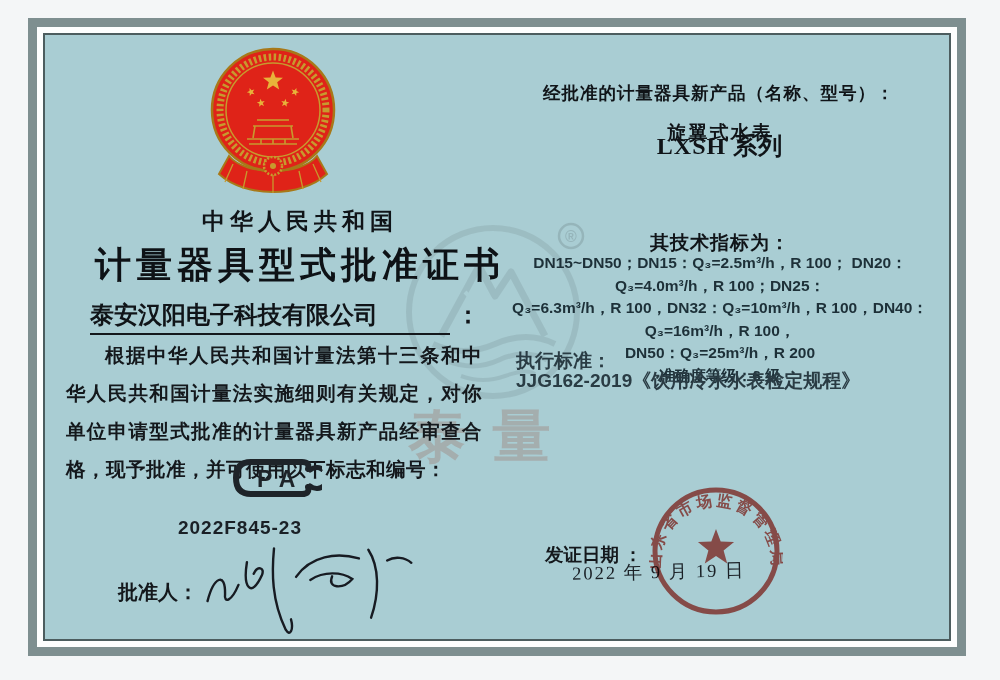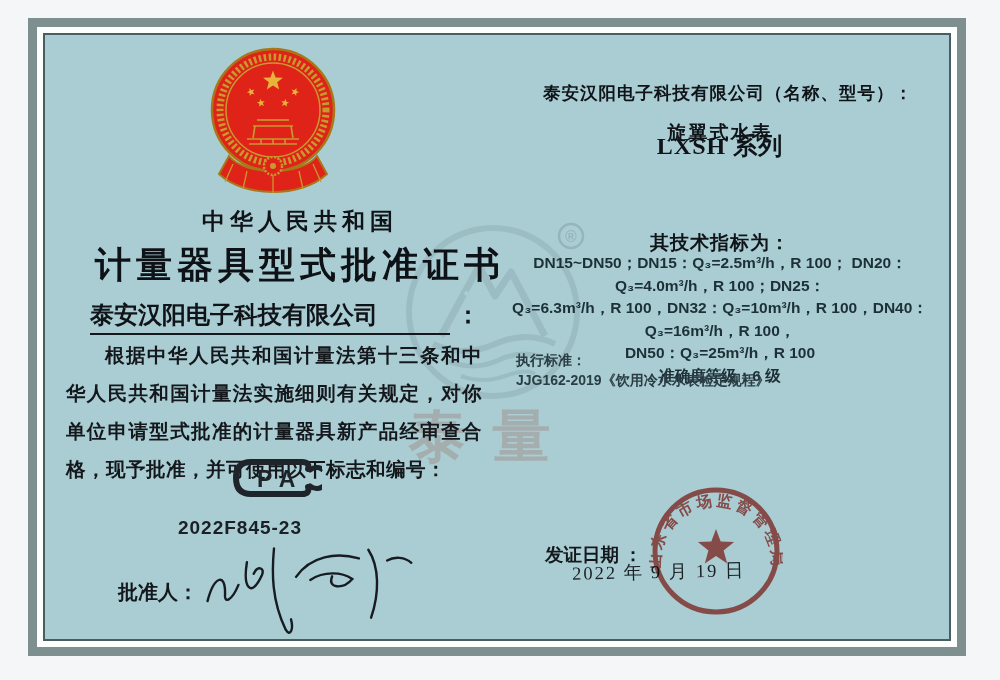--- a/index.html
+++ b/index.html
@@ -26,21 +26,21 @@
   .approver{left:118px;top:579px;font-size:20px;color:#14181c;}
   .signature{left:193px;top:536px;}
   
   .product-heading{left:543px;top:81px;font-size:17.5px;color:#101418;letter-spacing:1px;}
   .product-name{left:560px;top:120px;width:320px;font-size:19px;color:#101418;letter-spacing:2px;}
   .product-model{left:560px;top:130px;width:320px;font-size:24px;color:#101418;letter-spacing:1px;}
   .specs-heading{left:560px;top:230px;width:320px;font-size:19px;color:#101418;letter-spacing:1px;}
   .specs-block{left:490px;top:252px;width:460px;font-size:15.5px;line-height:22.5px;
     font-weight:bold;color:#1d3038;font-family:"Liberation Sans",sans-serif;}
   .specs-block .spec-line{display:block;}
-  .standards{left:516px;top:351px;font-size:14px;line-height:19.5px;color:#2a3c44;
+  .standards{left:516px;top:351px;font-size:19px;line-height:19.5px;color:#2a3c44;
     font-family:"Liberation Sans",sans-serif;font-weight:bold;}
   .standards div{margin:0;}
   .issue-date-label{left:545px;top:542px;font-size:18.5px;color:#14181c;}
   .issue-date-value{left:572px;top:559px;font-size:18.5px;color:#1a2026;letter-spacing:2px;transform:rotate(-1.2deg);}
   .issue-authority{left:545px;top:577px;font-size:18.5px;color:#14181c;}
   
   .emblem{left:203px;top:46px;}
   .seal{left:649px;top:485px;mix-blend-mode:multiply;opacity:.93;z-index:4;}
   .watermark{position:absolute;left:403px;top:220px;z-index:1;}
   .brand-mark{position:absolute;left:400px;top:398px;width:185px;z-index:1;
@@ -136,29 +136,29 @@
         <path d="M14,58 C22,34 34,30 32,52 C30,62 38,60 46,44"></path>
         <path d="M56,22 C50,48 58,58 70,36 C74,28 66,26 62,34"></path>
         <path d="M84,10 C80,34 78,62 90,92 C94,100 98,92 96,82"></path>
         <path d="M104,40 C120,20 146,18 168,26"></path>
         <path d="M118,44 C132,36 150,38 160,46 C150,56 134,54 140,42"></path>
         <path d="M178,18 C188,36 186,62 176,86"></path>
         <path d="M196,30 C204,26 214,28 220,34"></path>
       </g>
     </svg>
 
-    <div class="abs b product-heading">泰安汉阳电子科技有限公司（名称、型号）：</div>
+    <div class="abs b product-heading">经批准的计量器具新产品（名称、型号）：</div>
     <div class="abs ctr b product-name">旋翼式水表</div>
     <div class="abs ctr b product-model">LXSH 系列</div>
 
     <div class="abs ctr b specs-heading">其技术指标为：</div>
     <div class="abs ctr specs-block">
       <span class="spec-line">DN15~DN50；DN15：Q₃=2.5m³/h，R 100； DN20：Q₃=4.0m³/h，R 100；DN25：</span>
       <span class="spec-line">Q₃=6.3m³/h，R 100，DN32：Q₃=10m³/h，R 100，DN40：Q₃=16m³/h，R 100，</span>
-      <span class="spec-line">DN50：Q₃=25m³/h，R 100</span>
+      <span class="spec-line">DN50：Q₃=25m³/h，R 200</span>
       <span class="spec-line">准确度等级：6 级</span>
     </div>
 
     <div class="abs standards">
       <div>执行标准：</div>
       <div>JJG162-2019《饮用冷水水表检定规程》</div>
     </div>
 
     <div class="abs b issue-date-label">发证日期 ：</div>
     <div class="abs issue-date-value">2022 年 9 月 19 日</div>

